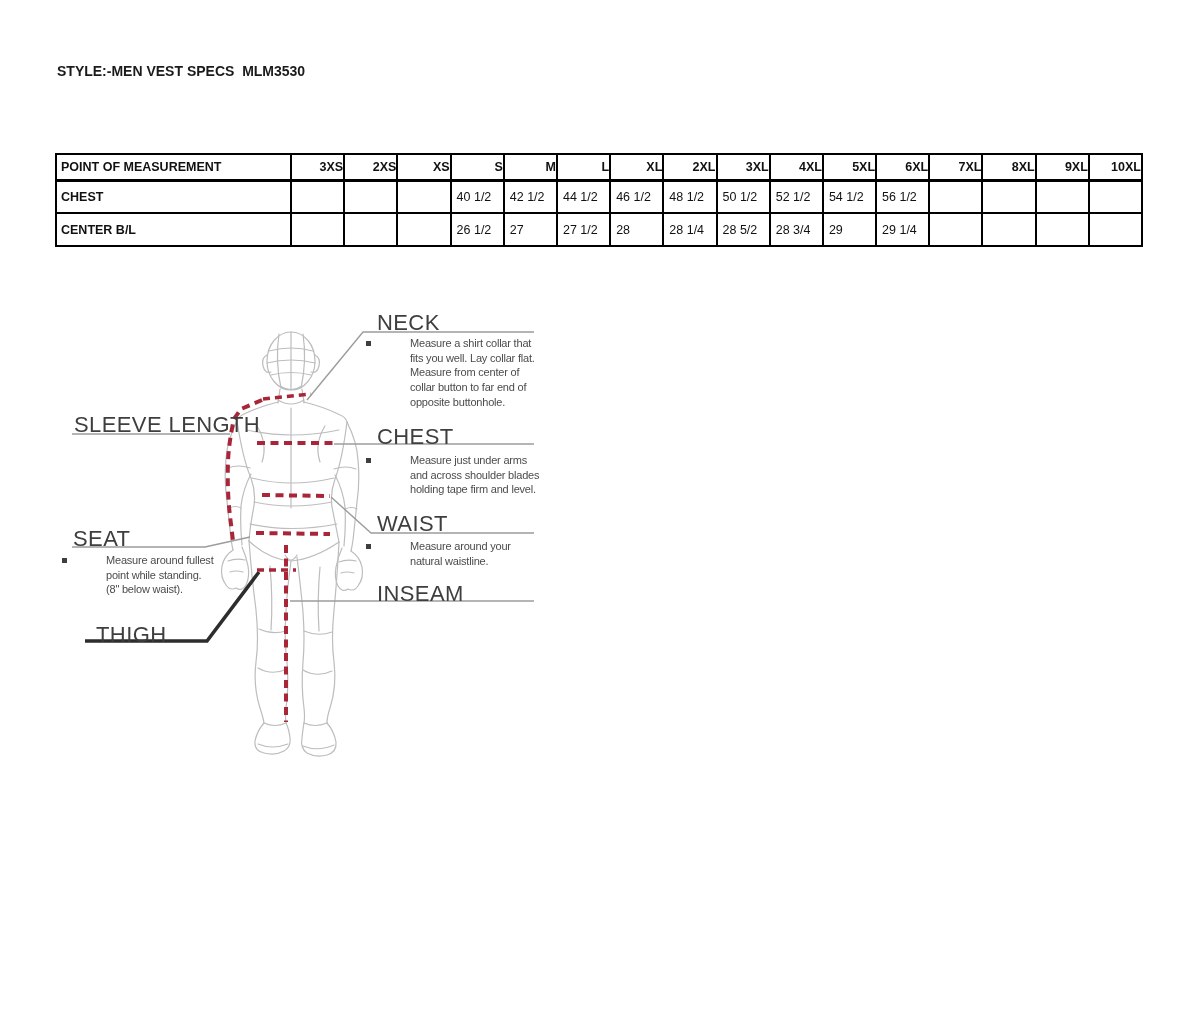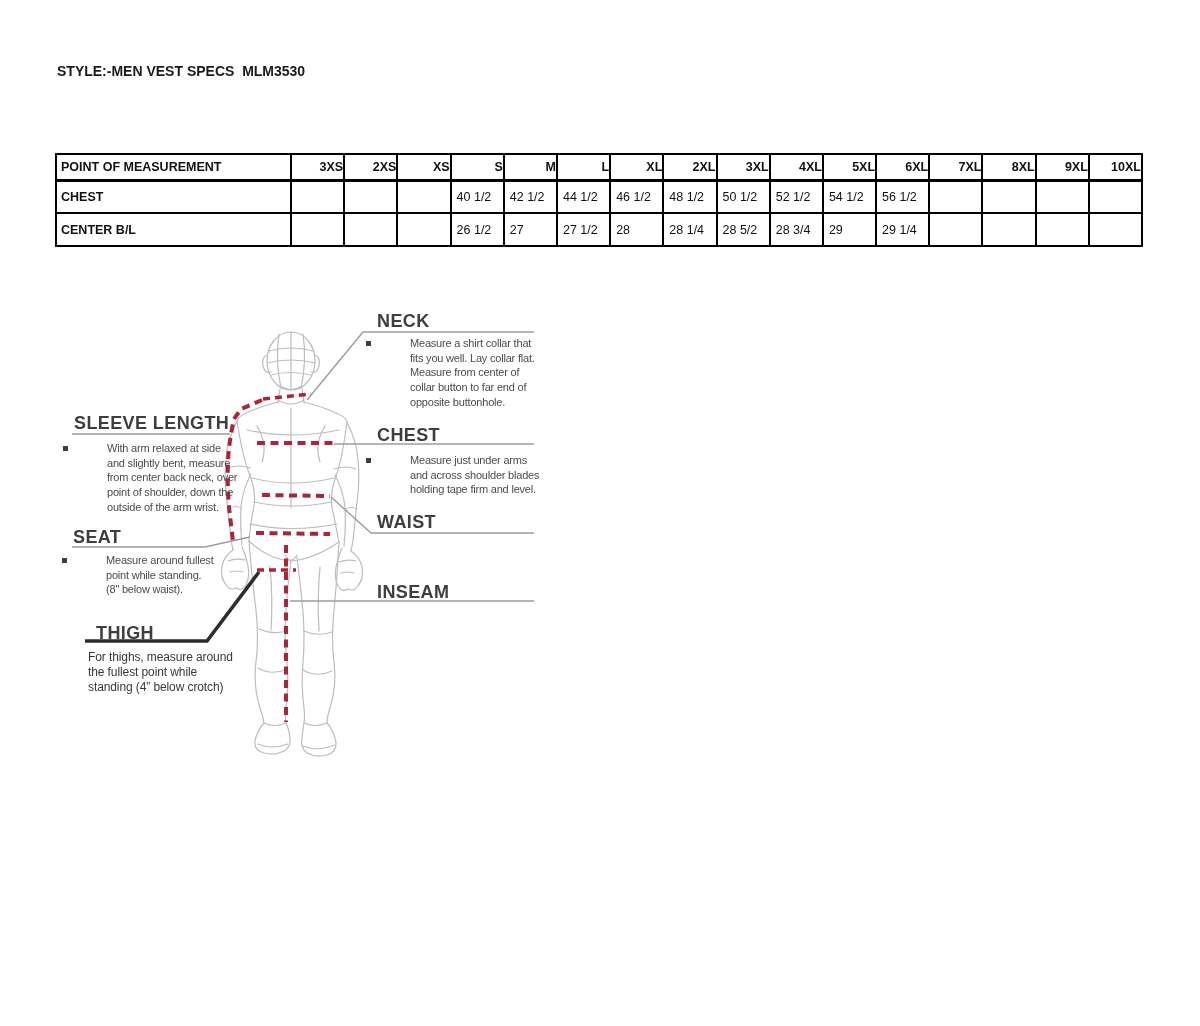--- a/index.html
+++ b/index.html
@@ -43,21 +43,21 @@
 
   .diagram-svg{position:absolute;left:0;top:0;width:1200px;height:1026px;}
   .fig path,.fig ellipse{fill:none;stroke:var(--figure-gray,#bdbdbd);stroke-width:1.2;stroke-linecap:round;}
   .red path{fill:none;stroke:var(--accent-red,#a82638);stroke-width:4;stroke-dasharray:8 5.5;stroke-linecap:butt;}
   .red path.fine{stroke-width:3.5;stroke-dasharray:7 5;}
   .leader path{fill:none;stroke:var(--leader-gray,#9c9c9c);stroke-width:1.4;}
   .thigh-leader path{fill:none;stroke:var(--thigh-leader-dark,#2d2d2d);stroke-width:3.5;}
 
   .sec{position:absolute;}
   .sec-title{
-    font-size:18px;font-weight:bold;color:var(--text-dark,#3e3e3e);
+    font-size:22px;font-weight:normal;color:var(--text-dark,#3e3e3e);
     letter-spacing:0.4px;white-space:pre;line-height:1;
   }
   .desc{position:absolute;display:flex;align-items:flex-start;gap:32px;}
   .bullet{
     flex:0 0 auto;width:5px;height:5px;margin-top:5px;margin-right:7px;
     background:var(--text-dark,#4a4a4a);
   }
   .desc-text{
     font-size:11px;line-height:14.7px;color:#4b4b4b;
     white-space:pre-line;letter-spacing:-0.2px;width:190px;
@@ -237,59 +237,51 @@
     <span class="desc-text">Measure a shirt collar that
 fits you well. Lay collar flat.
 Measure from center of
 collar button to far end of
 opposite buttonhole.</span>
   </div>
 
   <div class="sec" style="left:74px;top:414px">
     <div class="sec-title">SLEEVE LENGTH</div>
   </div>
-  <div class="desc" style="left:63px;top:441px">
-    <span class="bullet"></span>
-    <span class="desc-text">With arm relaxed at side
-and slightly bent, measure
-from center back neck, over
-point of shoulder, down the
-outside of the arm wrist.</span>
-  </div>
 
   <div class="sec" style="left:377px;top:426px">
     <div class="sec-title">CHEST</div>
   </div>
   <div class="desc" style="left:366px;top:453px">
     <span class="bullet"></span>
     <span class="desc-text">Measure just under arms
 and across shoulder blades
 holding tape firm and level.</span>
   </div>
 
   <div class="sec" style="left:377px;top:513px">
     <div class="sec-title">WAIST</div>
   </div>
+  <div class="desc" style="left:366px;top:539px">
+    <span class="bullet"></span>
+    <span class="desc-text">Measure around your
+natural waistline.</span>
+  </div>
 
   <div class="sec" style="left:73px;top:528px">
     <div class="sec-title">SEAT</div>
   </div>
   <div class="desc" style="left:62px;top:553px">
     <span class="bullet"></span>
     <span class="desc-text">Measure around fullest
 point while standing.
 (8" below waist).</span>
   </div>
 
   <div class="sec" style="left:377px;top:583px">
     <div class="sec-title">INSEAM</div>
   </div>
 
   <div class="sec" style="left:96px;top:624px">
     <div class="sec-title">THIGH</div>
   </div>
-  <div class="desc" style="left:88px;top:650px">
-    <span class="desc-text plain">For thighs, measure around
-the fullest point while
-standing (4” below crotch)</span>
-  </div>
 
 </div>
 
 </body></html>

